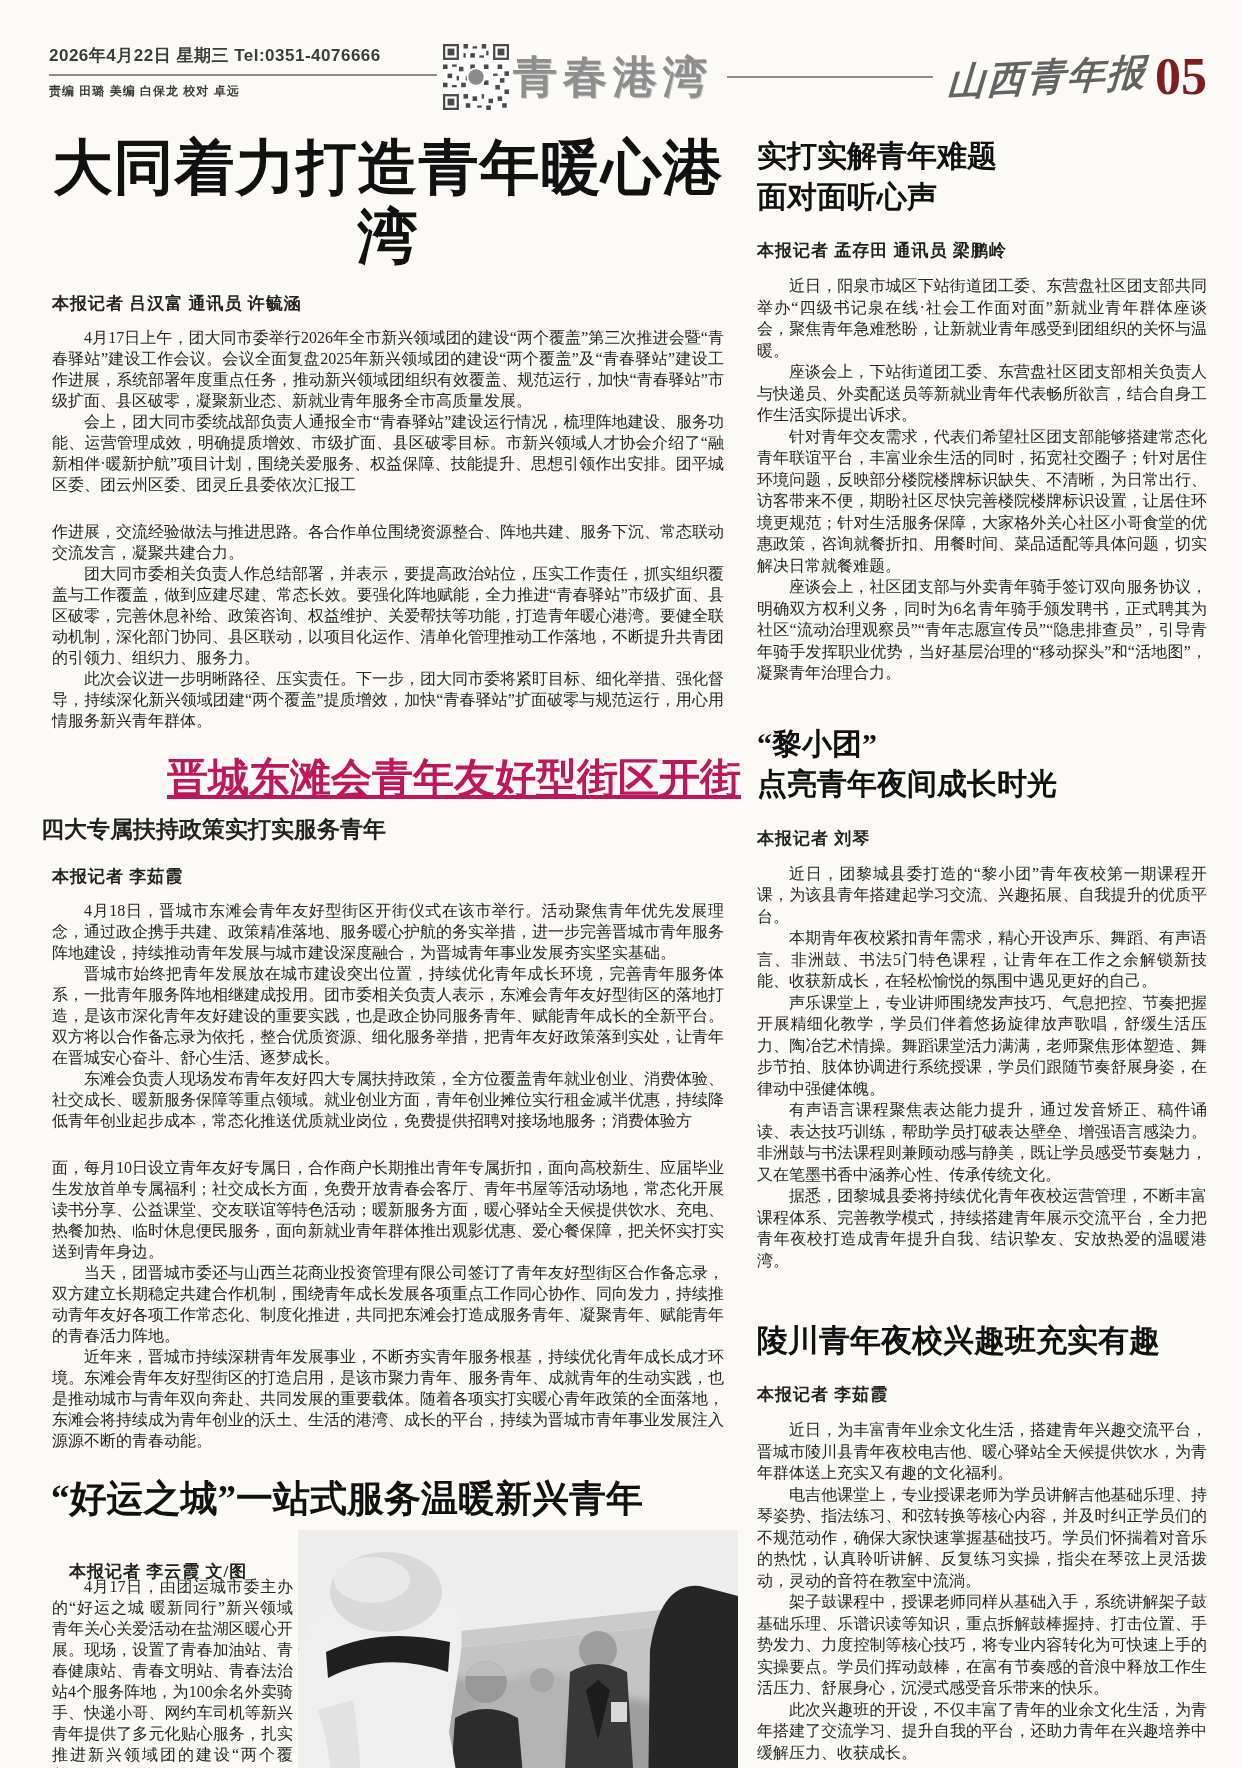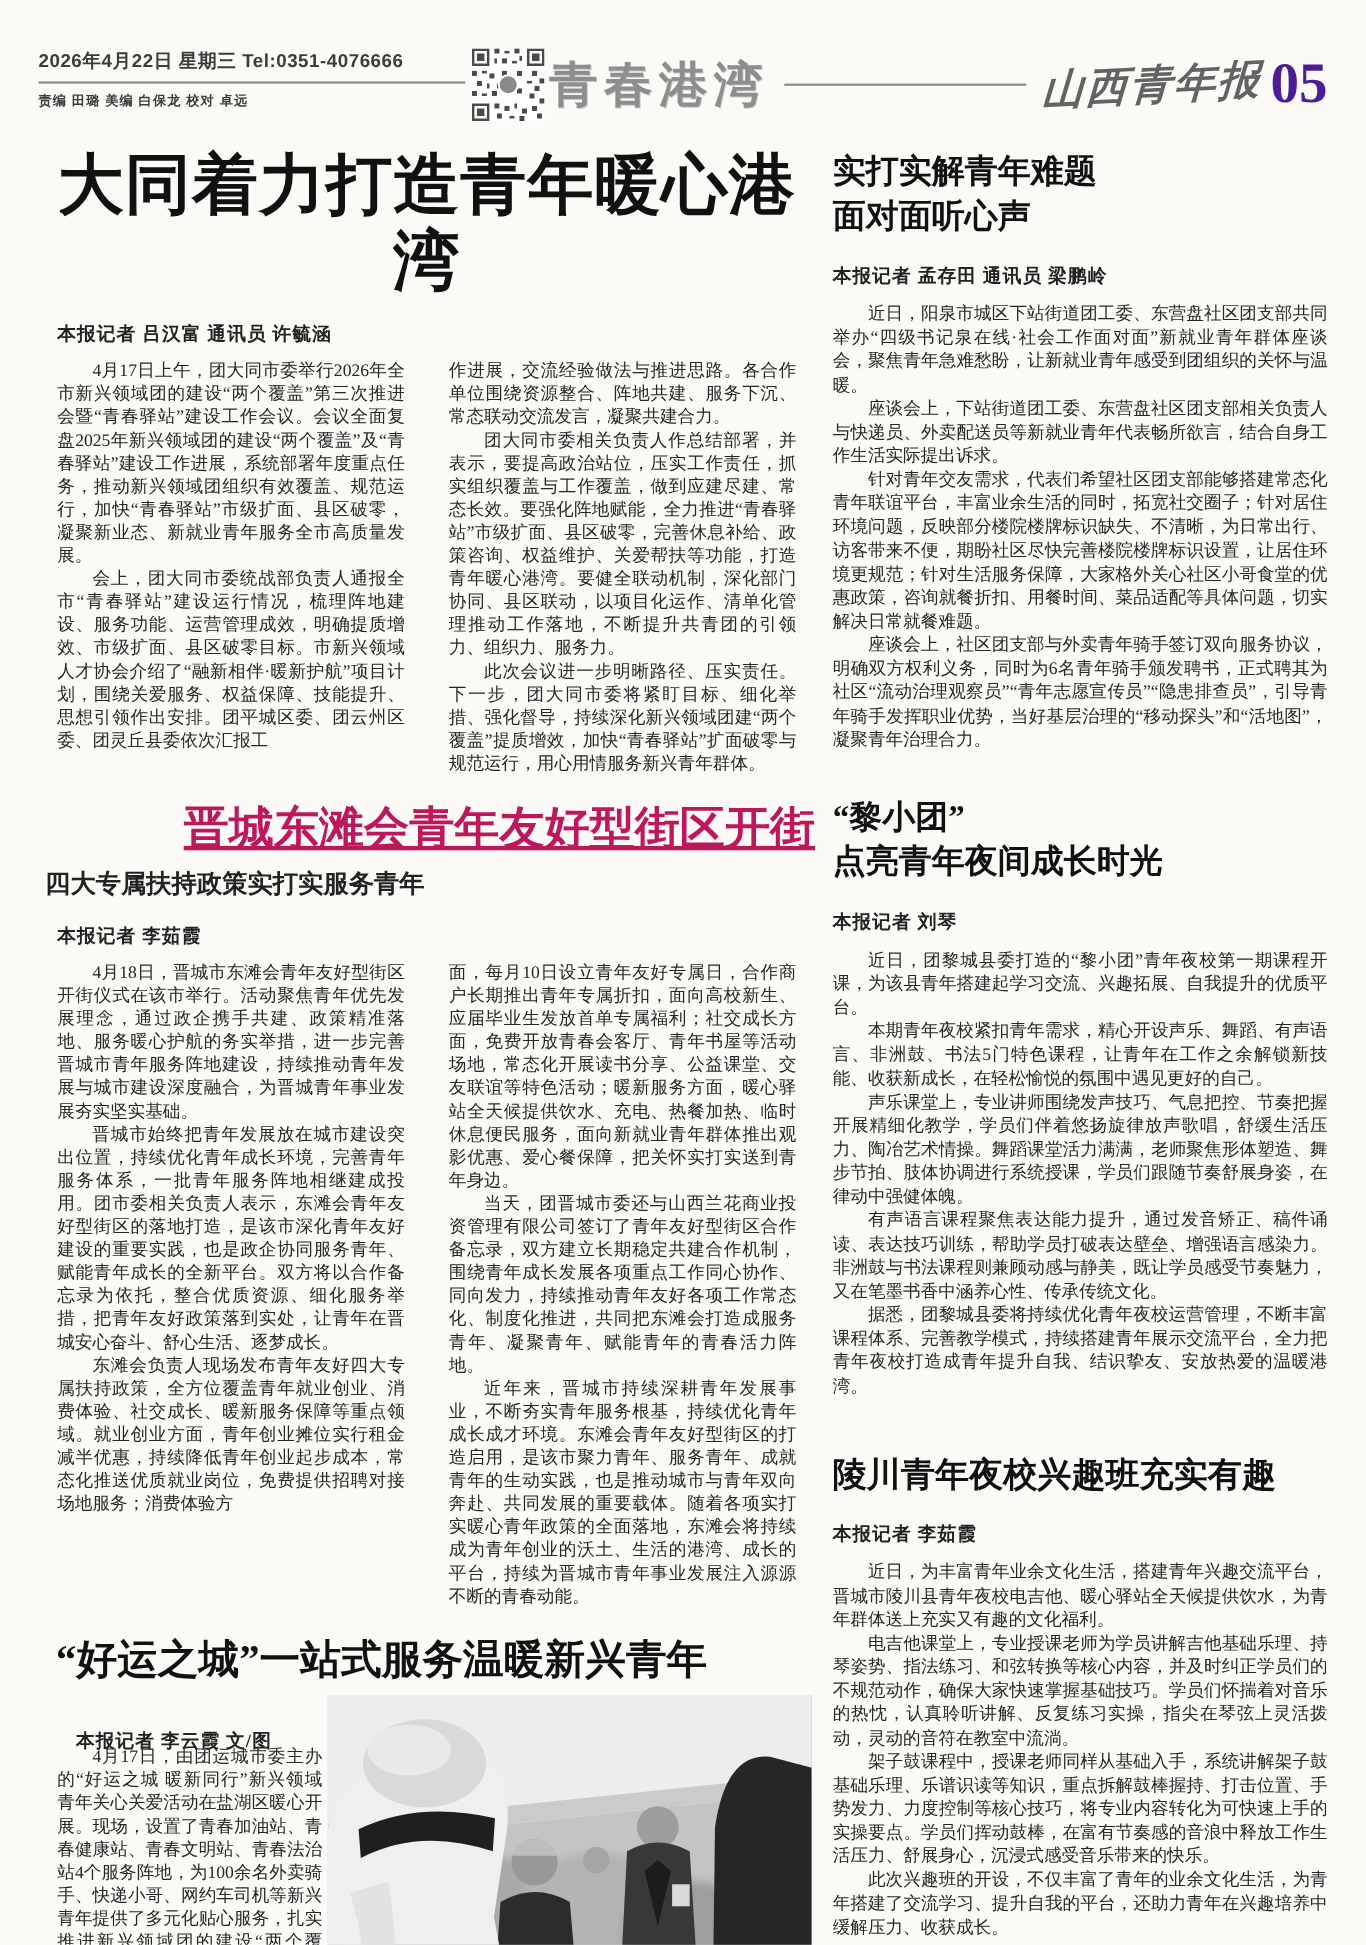--- a/index.html
+++ b/index.html
@@ -4,56 +4,56 @@
 <style>
   html,body{margin:0;padding:0;}
   body{
     width:1242px;height:1768px;overflow:hidden;
     background:#fbfaf7;color:#1d1d1d;
     font-family:"Liberation Serif","DejaVu Serif",serif;
   }
   .sheet{position:relative;width:1242px;height:1768px;}
 
   
-  .hdr{display:flex;align-items:flex-start;padding:44px 35px 0 35px;}
+  .hdr{display:flex;align-items:flex-start;padding:44px 35px 0 49px;}
   .hdr-left{width:388px;font-family:"Liberation Sans","DejaVu Sans",sans-serif;}
   .date-line{font-size:17px;font-weight:700;color:#3c3c3c;letter-spacing:.5px;}
   .rule{height:2px;background:#8c8c8c;}
   .hdr-left .rule{margin:7px 0 7px 0;}
   .staff-line{font-size:12px;font-weight:700;color:#3c3c3c;letter-spacing:1px;}
   .hdr-center{display:flex;align-items:center;gap:4px;flex:1;margin-left:6px;}
   .qr{width:66px;height:66px;flex:0 0 auto;}
   .section-title{
     font-size:44px;font-weight:900;color:#8e8e8e;letter-spacing:6px;white-space:nowrap;
     text-shadow:1px 1px 0 #c9c9c9;
   }
   .hdr-rule-right{flex:1;height:2px;background:#8c8c8c;margin:0 10px;}
   .masthead-area{display:flex;align-items:center;gap:8px;white-space:nowrap;}
   .masthead{
     display:inline-block;font-size:38px;font-weight:700;font-style:italic;color:#636363;
     transform:rotate(-3deg) skewX(-6deg);letter-spacing:2px;
   }
-  .pagenum{font-size:52px;font-weight:800;color:#4c1d95;line-height:.9;}
+  .pagenum{font-size:52px;font-weight:800;color:#7f1d1d;line-height:.9;}
 
   
   .mainrow{display:flex;gap:16px;padding:0 35px;margin-top:14px;}
   .main-left{width:706px;flex:0 0 auto;}
   .side{flex:1;min-width:0;}
 
   
   .headline-xl{
     font-size:60px;font-weight:900;text-align:center;letter-spacing:1px;
     line-height:1.15;margin-top:10px;color:#111;
   }
   .headline-l{font-size:41px;font-weight:900;text-align:right;line-height:1.15;color:#be185d;text-decoration:underline;}
   .headline-m{font-size:37px;font-weight:900;text-align:left;margin-left:16px;line-height:1.2;color:#111;}
   .subtitle{font-size:23px;font-weight:700;margin:12px 0 0 6px;color:#222;}
   .byline{font-size:17px;font-weight:700;letter-spacing:1px;color:#222;}
   .main-left .byline{margin:20px 0 12px 17px;}
-  .cols{display:flex;gap:40px;padding:0 17px;margin-top:4px;}
+  .cols{display:flex;gap:26px;padding:0 17px;margin-top:4px;flex-direction:column;}
   .col{flex:1;min-width:0;}
   .para{
     font-size:16px;line-height:21px;text-align:justify;text-justify:inter-ideograph;
     text-indent:2em;margin:0;color:#262626;
   }
   .cont{text-indent:0;}
 
   .art-b{margin-top:24px;}
   .art-c{margin-top:26px;}
 

